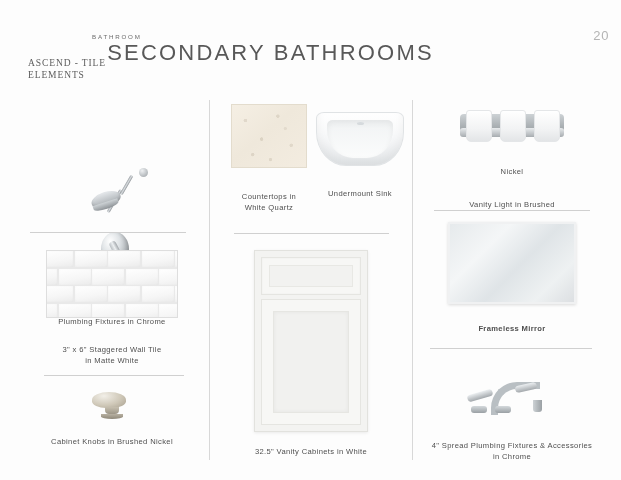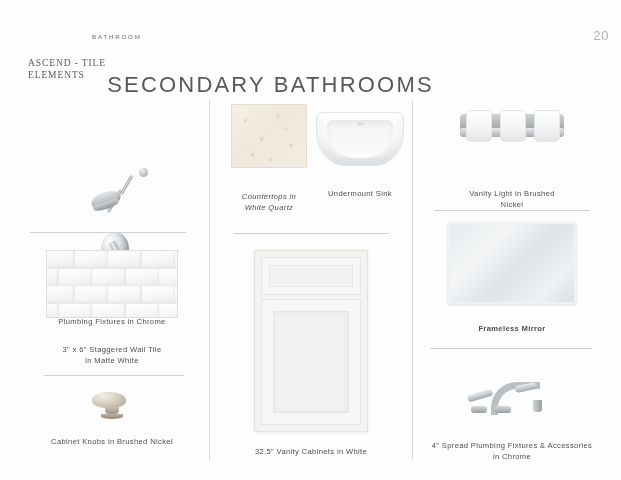--- a/index.html
+++ b/index.html
@@ -49,21 +49,21 @@
   .page-number {
     position: absolute;
     right: 12px;
     top: 28px;
     font-size: 13px;
     color: #b4b4b4;
     letter-spacing: 0.6px;
   }
   .title {
     position: absolute;
-    top: 72px;
+    top: 40px;
     left: 0;
     width: 541px;
     text-align: center;
     font-size: 22px;
     letter-spacing: 2.2px;
     color: #585858;
     font-weight: 400;
     font-family: "Liberation Sans", sans-serif;
   }
 
@@ -445,21 +445,21 @@
 
   <div class="cell" style="left:26px; top:392px; width:172px;">
     <div class="art" style="width:40px;">
       <div class="knob-top"></div>
       <div class="knob-neck"></div>
       <div class="knob-base"></div>
     </div>
     <div class="caption" style="margin-top:17px;text-align:center;">Cabinet Knobs in Brushed Nickel</div>
   </div>
 
-  <div class="cell" style="left:216px; top:104px; width:106px;font-style:italic;">
+  <div class="cell" style="left:216px; top:104px; width:106px;">
     <div class="quartz art"></div>
     <div class="caption" style="margin-top:23px;">Countertops in</div>
     <div class="caption">White Quartz</div>
   </div>
 
   <div class="cell" style="left:310px; top:112px; width:100px;">
     <div class="sink-bowl art">
       <div class="sink-inner"></div>
       <div class="sink-drain"></div>
     </div>
@@ -484,22 +484,22 @@
     <div class="art" style="width:110px; height:58px;">
       <div class="light-back" style="left:3px; top:6px;"></div>
       <div class="light-bar" style="left:3px; top:20px;"></div>
       <div class="socket" style="left:15px; top:24px;"></div>
       <div class="socket" style="left:49px; top:24px;"></div>
       <div class="socket" style="left:83px; top:24px;"></div>
       <div class="shade" style="left:9px; top:2px;"></div>
       <div class="shade" style="left:43px; top:2px;"></div>
       <div class="shade" style="left:77px; top:2px;"></div>
     </div>
+    <div class="caption">Nickel</div>
     <div class="caption" style="margin-top:22px;">Vanity Light in Brushed</div>
-    <div class="caption">Nickel</div>
   </div>
   <div class="hrule" style="left:434px; top:210px; width:156px;"></div>
 
   <div class="cell" style="left:426px; top:222px; width:172px;">
     <div class="mirror art"></div>
     <div class="caption" style="margin-top:19px;font-weight:bold;">Frameless Mirror</div>
   </div>
   <div class="hrule" style="left:430px; top:348px; width:162px;"></div>
 
   <div class="cell" style="left:420px; top:366px; width:184px;">

